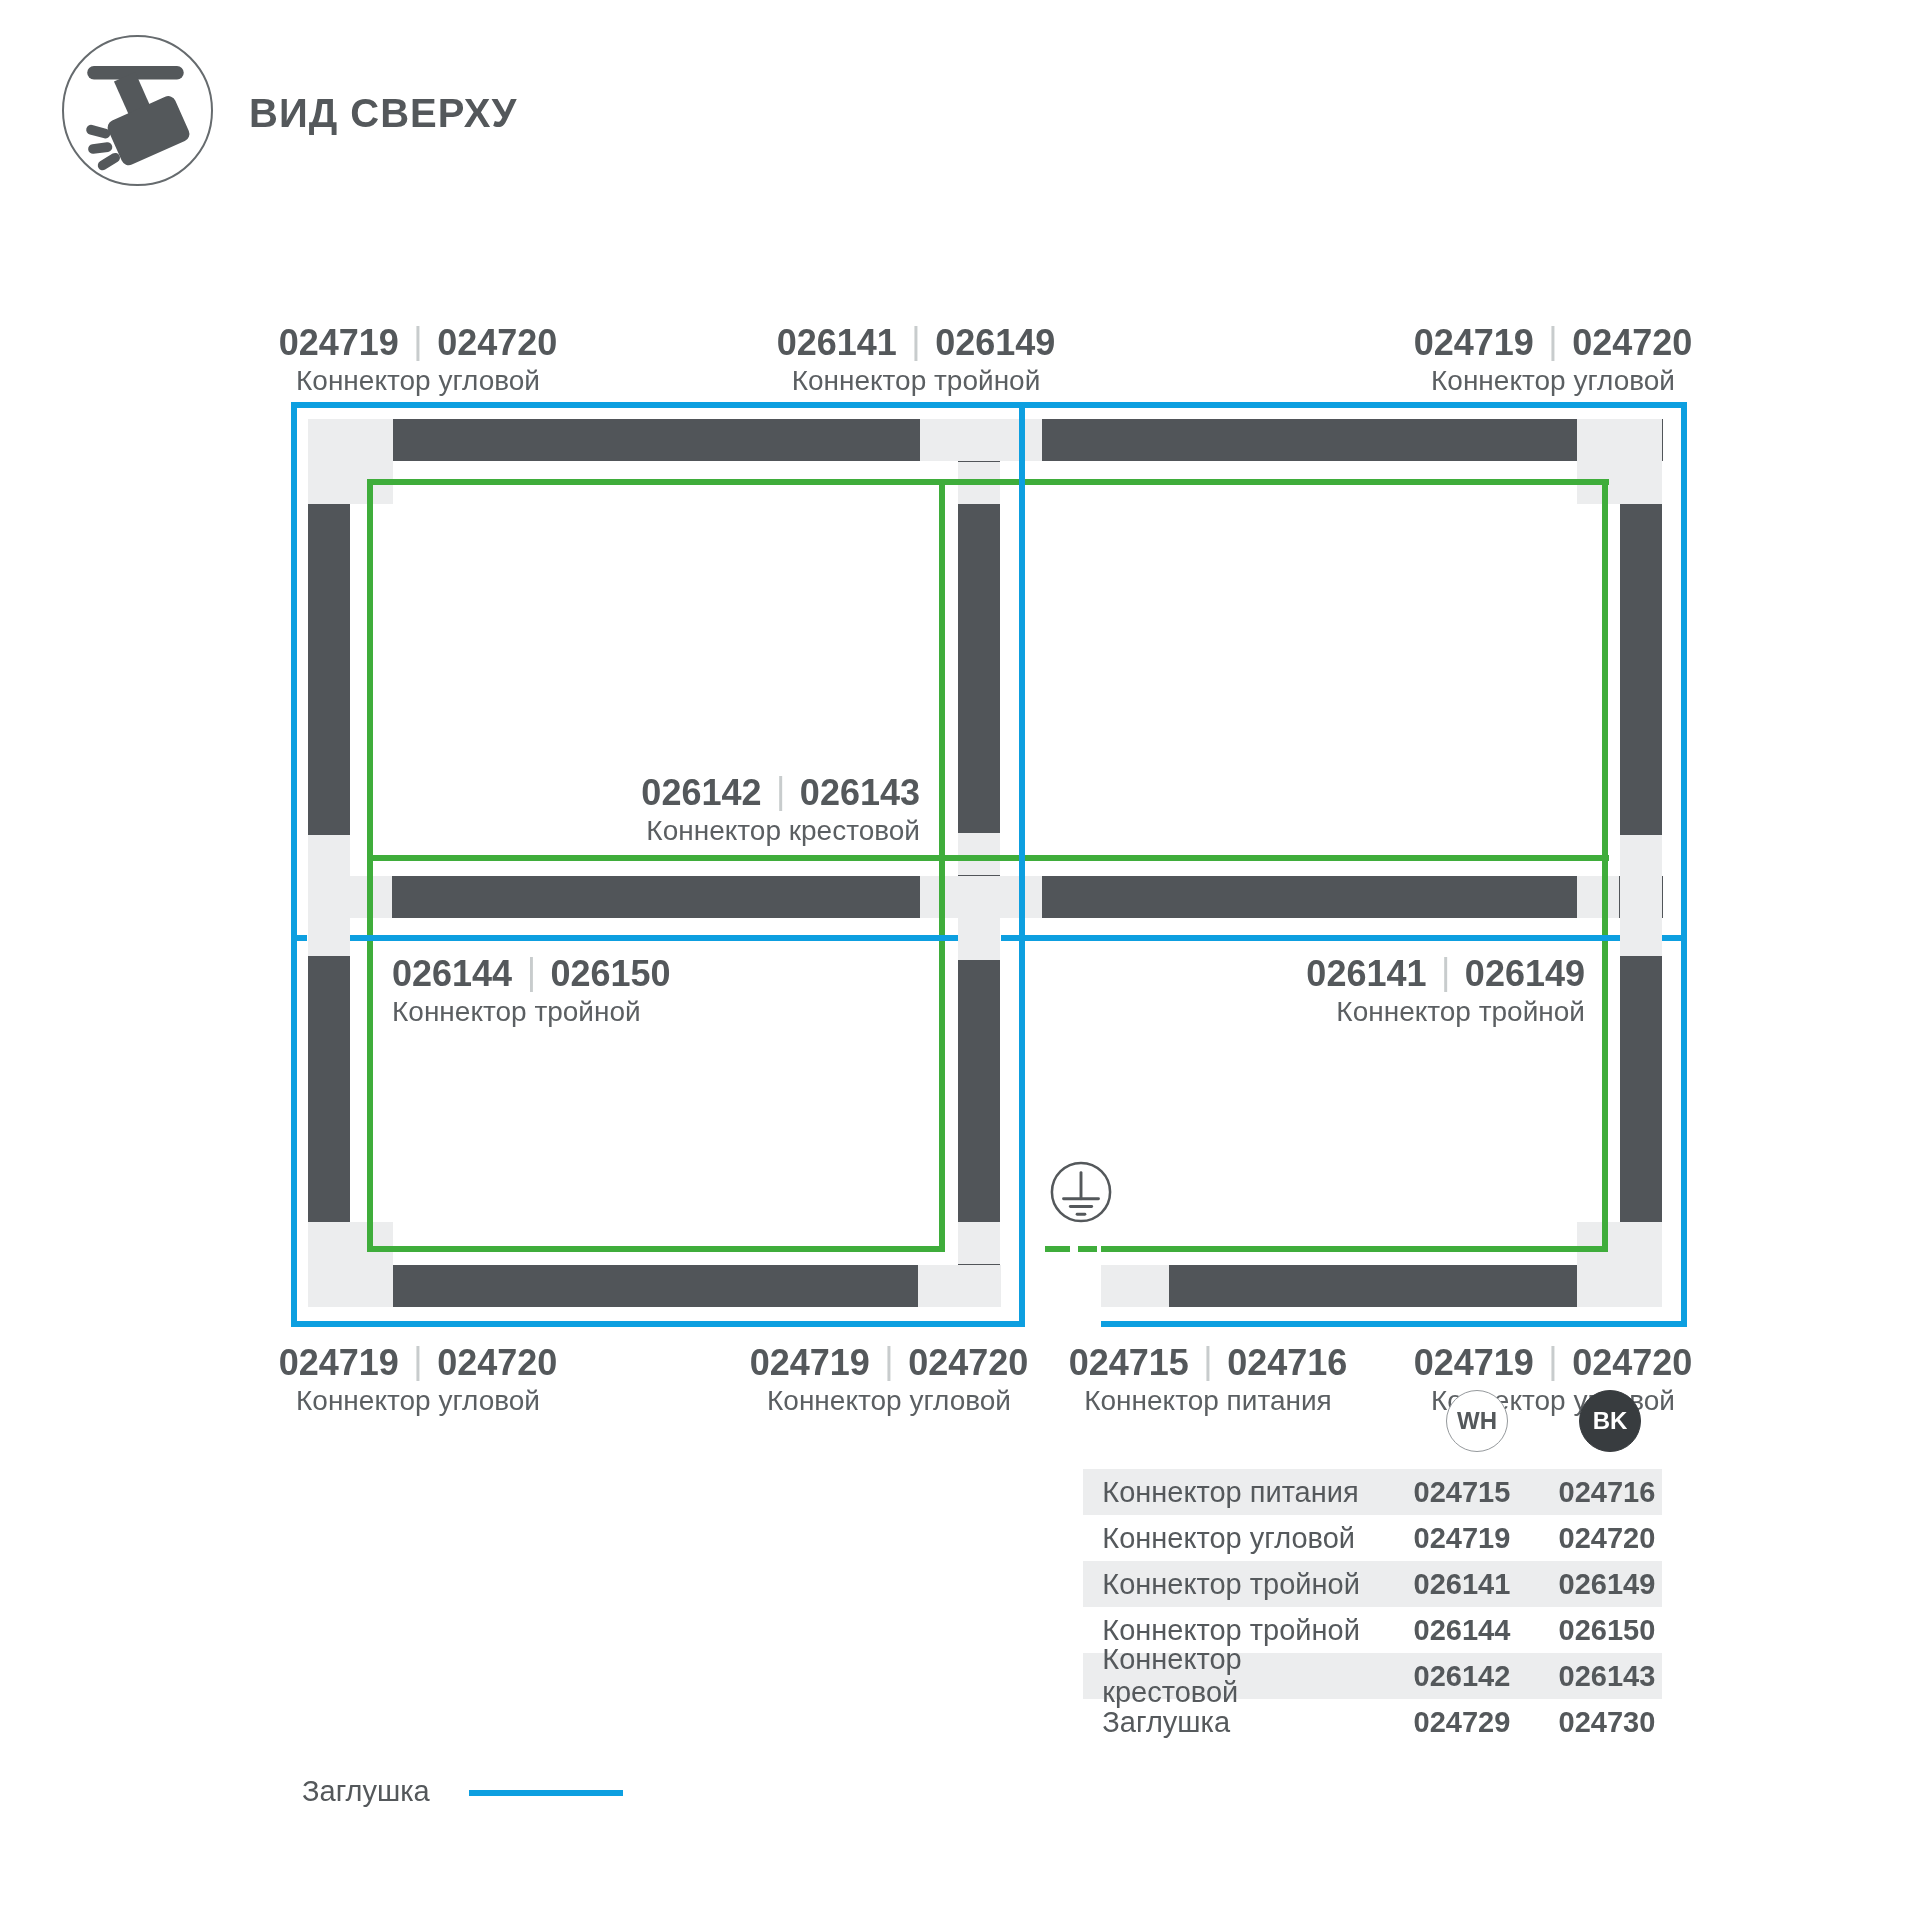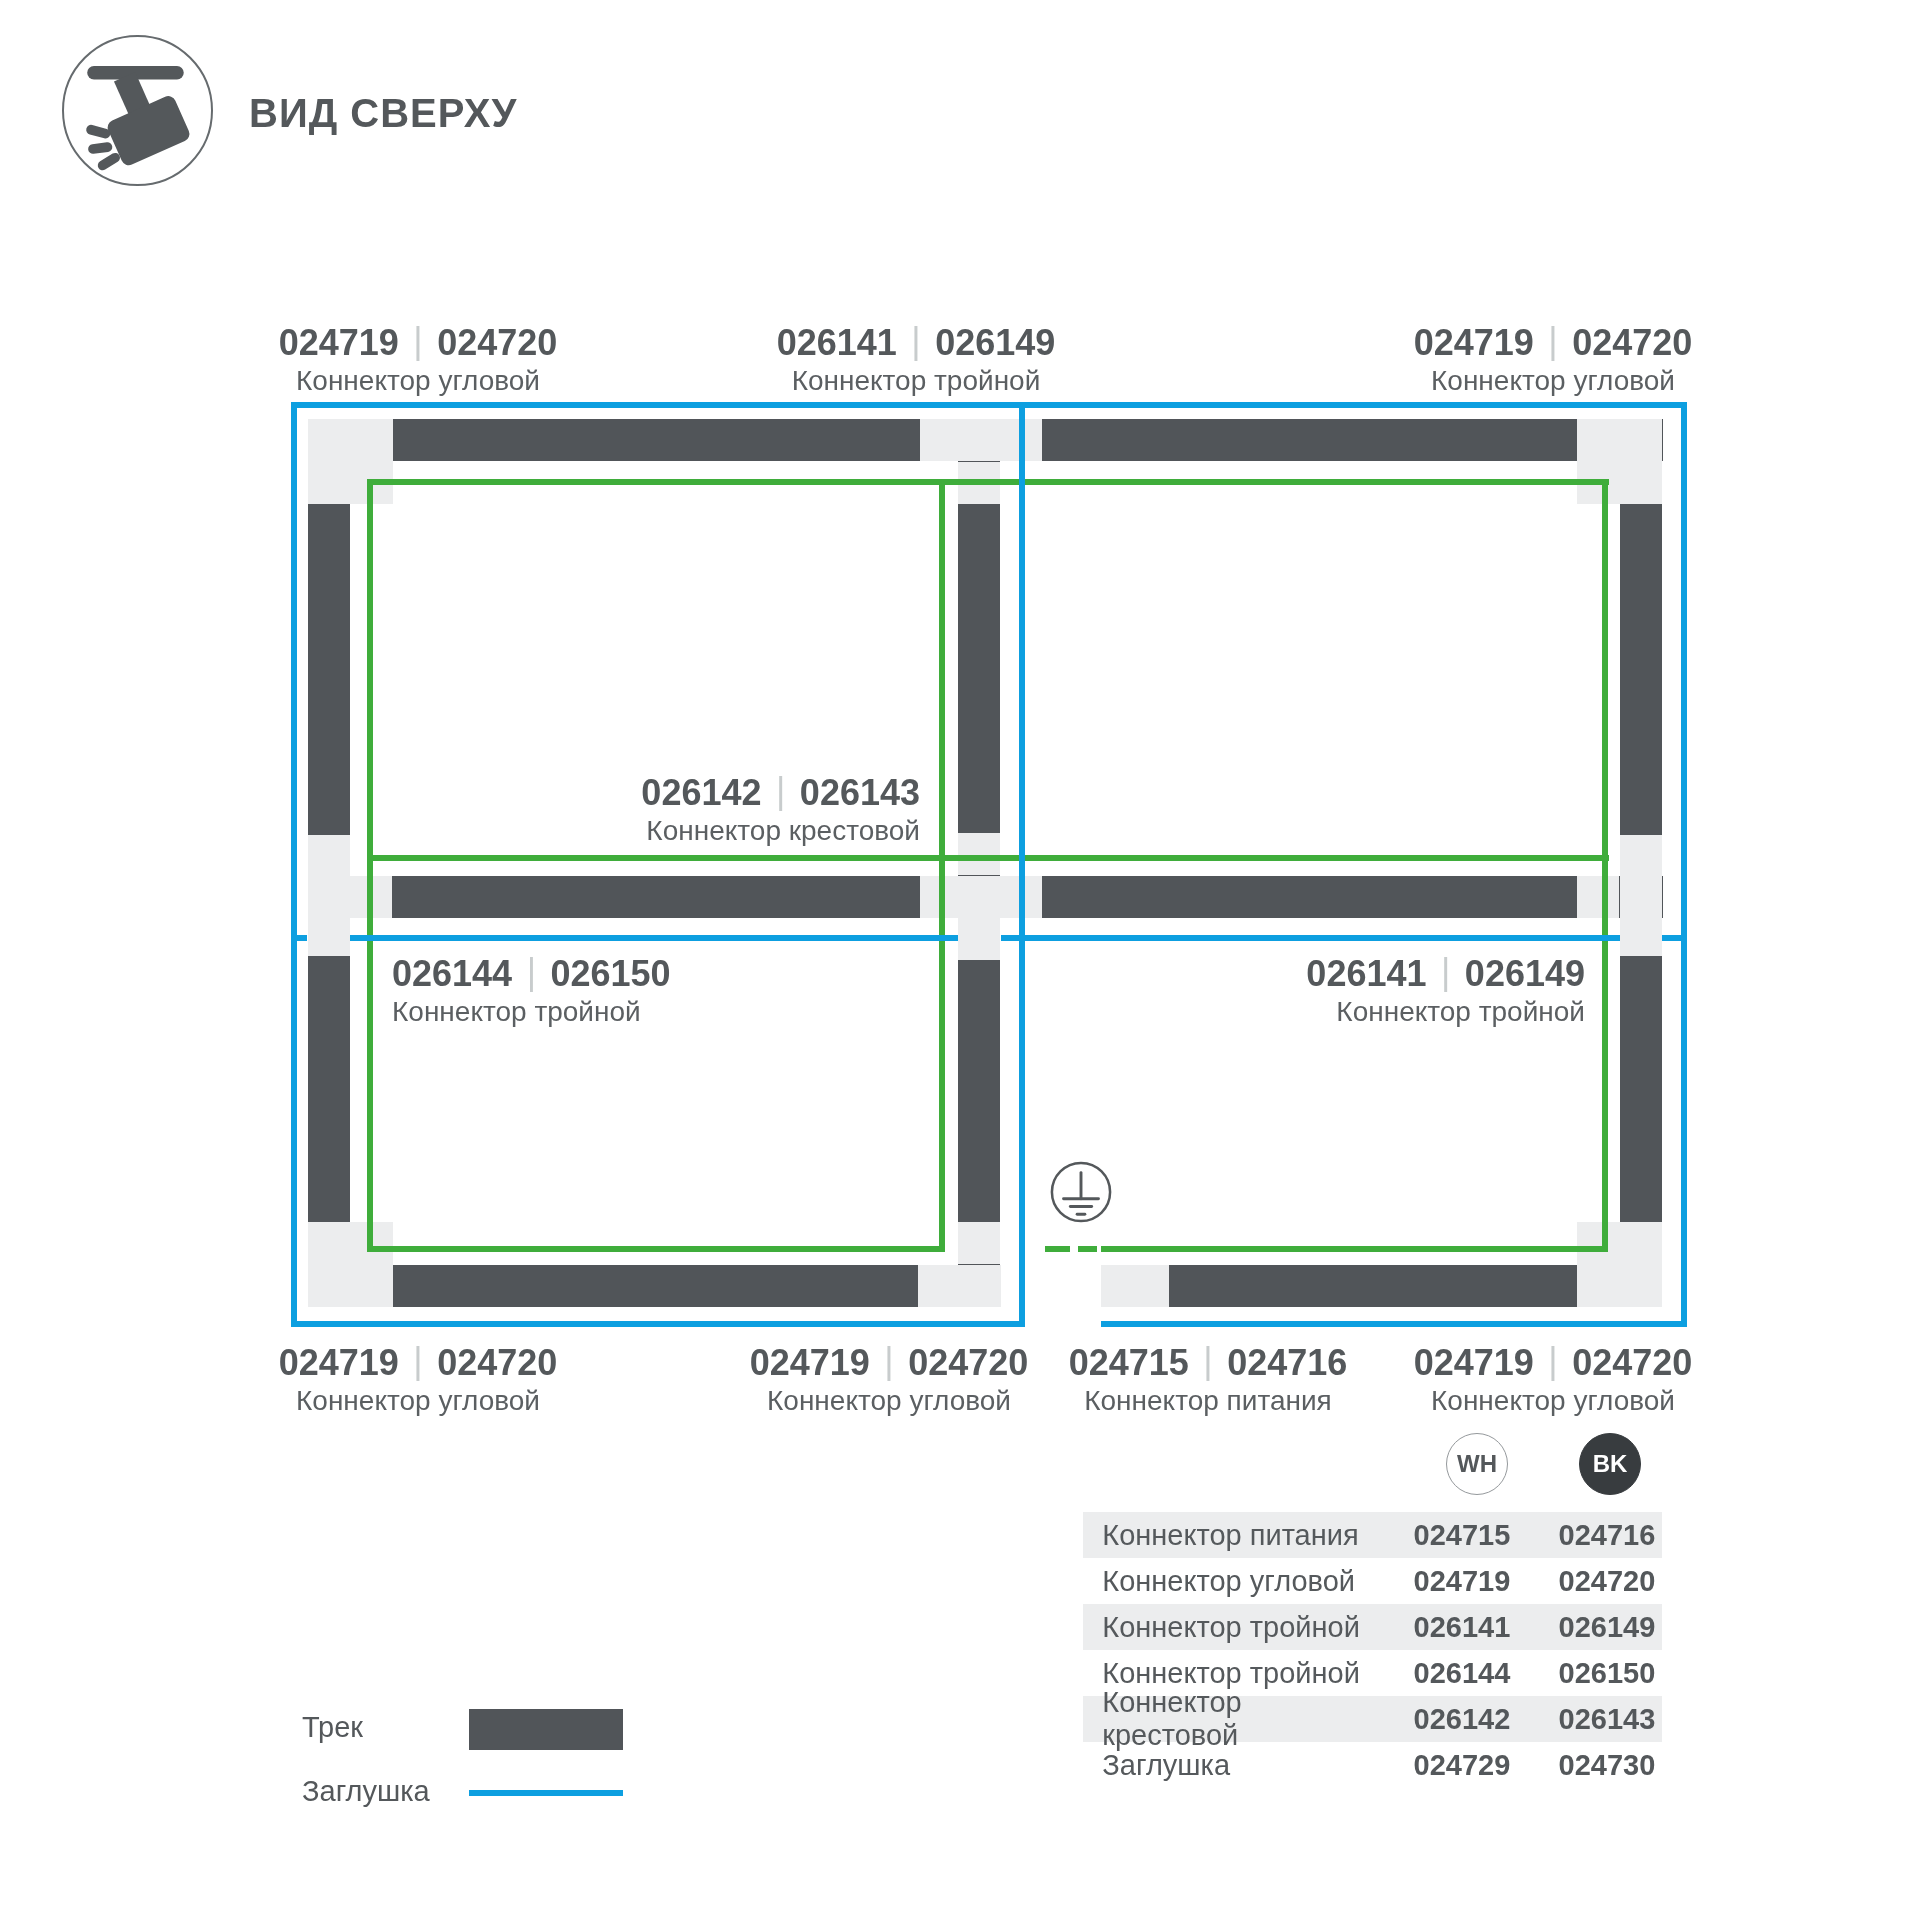--- a/index.html
+++ b/index.html
@@ -32,21 +32,21 @@
   .pos-b4{left:1359px;top:1340px;}
   
   .ground-sym{position:absolute;left:1029px;top:1160px;}
   
   .legend-row{position:absolute;left:282px;width:406px;height:44px;font-size:29px;color:var(--text,#54585B);}
   .legend-row .swatch{position:absolute;left:167px;width:154px;}
   .sw-line-g{height:6.8px;background:var(--accent_green,#3FAD3B);margin-top:14.5px;}
   .sw-bar{height:41px;background:var(--track,#515559);margin-top:-1.9px;}
   .sw-line-b{height:6.8px;background:var(--accent_blue,#0D9FE0);margin-top:14.5px;}
   
-  .parts-table{position:absolute;left:1063px;top:1429px;width:579px;}
+  .parts-table{position:absolute;left:1063px;top:1386px;width:579px;}
   .badges{position:relative;height:83px;}
   .badge{position:absolute;width:60px;height:60px;border-radius:50%;top:3.9px;
          display:flex;align-items:center;justify-content:center;font-size:24px;font-weight:bold;}
   .badge-wh{left:363px;background:#fff;border:1.9px solid #95999c;color:var(--text,#54585B);}
   .badge-bk{left:496px;background:var(--badge_bk,#383C3F);border:1.9px solid var(--badge_bk,#383C3F);color:#ffffff;}
   .trow{display:flex;align-items:center;height:46px;font-size:29px;}
   .trow.alt{background:var(--stripe,#ECEDEE);}
   .tname{flex:1;padding-left:19.3px;color:#55595c;}
   .twh{width:180px;text-align:center;font-weight:bold;}
   .tbk{width:110px;text-align:center;font-weight:bold;}
@@ -170,26 +170,20 @@
   </div>
   <div class="lbl pos-b3">
     <div class="codes"><span>024715</span><span class="sep">|</span><span>024716</span></div>
     <div class="lname">Коннектор питания</div>
   </div>
   <div class="lbl pos-b4">
     <div class="codes"><span>024719</span><span class="sep">|</span><span>024720</span></div>
     <div class="lname">Коннектор угловой</div>
   </div>
 
-  <div class="legend-row" style="top:1711px;">
-    <span>Трек</span>
-    <span class="swatch">
-        <span class="sw-bar" style="display:block;"></span>
-      </span>
-  </div>
   <div class="legend-row" style="top:1775px;">
     <span>Заглушка</span>
     <span class="swatch">
         <span class="sw-line-b" style="display:block;"></span>
       </span>
   </div>
 
   <div class="parts-table">
     <div class="badges">
       <div class="badge badge-wh">WH</div>

